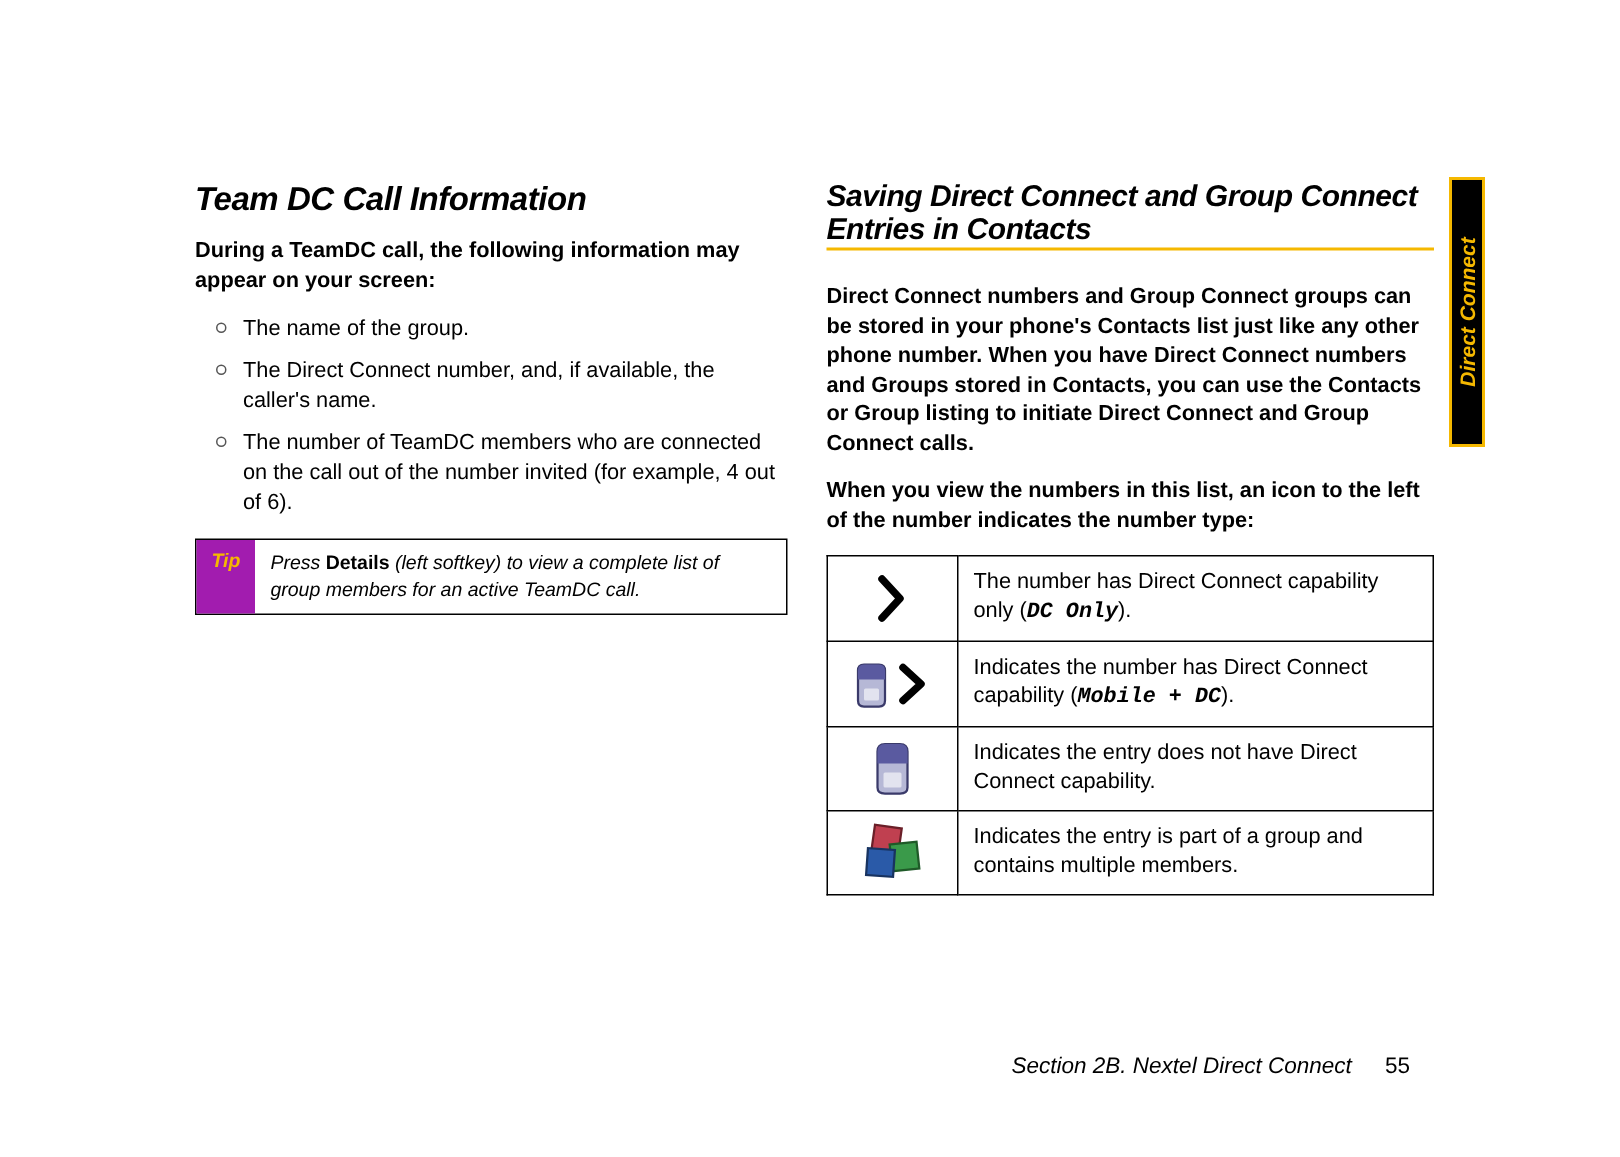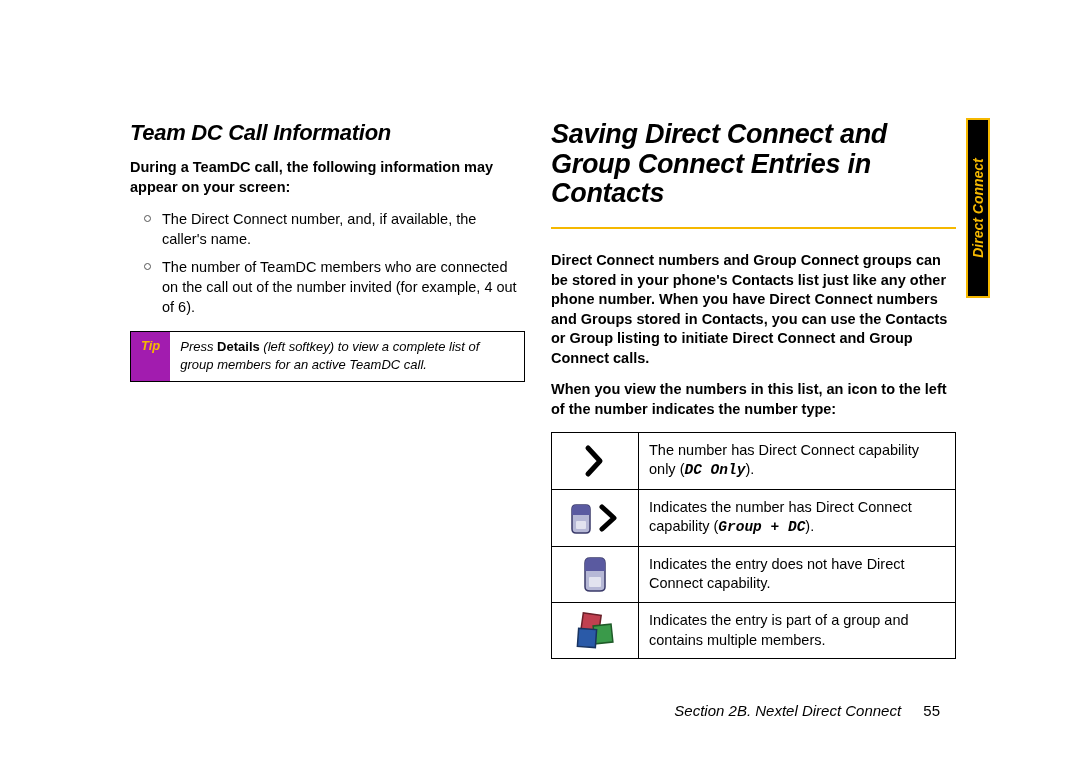--- a/index.html
+++ b/index.html
@@ -33,23 +33,23 @@
     font-style: italic;
     font-weight: 700;
     font-size: 22px;
     margin: 0 0 12px 0;
     letter-spacing: -0.3px;
   }
   h1.main {
     font-family: "Arial Narrow", Arial, sans-serif;
     font-style: italic;
     font-weight: 700;
-    font-size: 27px;
+    font-size: 20px;
     line-height: 1.1;
-    margin: 0 0 18px 0;
+    margin: 0 0 1px 0;
     letter-spacing: -0.3px;
   }
   .rule {
     border: none;
     border-top: 2px solid #f5b800;
     margin: 0 0 22px 0;
   }
   p {
     font-size: 14.5px;
     line-height: 1.35;
@@ -172,20 +172,21 @@
   <div class="side-tab">
     <span>Direct Connect</span>
   </div>
 
   <div class="columns">
 
     <div class="col col-left">
       <h2 class="sub">Team DC Call Information</h2>
       <p>During a TeamDC call, the following information may appear on your screen:</p>
       <ul class="bullets">
+        <li>The name of the group.</li>
         <li>The Direct Connect number, and, if available, the caller's name.</li>
         <li>The number of TeamDC members who are connected on the call out of the number invited (for example, 4 out of 6).</li>
       </ul>
 
       <div class="tipbox">
         <div class="tiplabel">Tip</div>
         <div class="tipbody">
           <span>Press </span><span class="bold">Details</span><span> (left softkey) to view a complete list of group members for an active TeamDC call.</span>
         </div>
       </div>
@@ -214,21 +215,21 @@
             <svg class="icon" width="58" height="34" viewBox="0 0 58 34">
               <g>
                 <path d="M6 8 Q6 4 10 4 L20 4 Q24 4 24 8 L24 28 Q24 32 20 32 L10 32 Q6 32 6 28 Z" fill="#b6b8d6" stroke="#3a3a6a" stroke-width="1.5"></path>
                 <path d="M6 8 Q6 4 10 4 L20 4 Q24 4 24 8 L24 14 L6 14 Z" fill="#5a5aa0"></path>
                 <rect x="10" y="20" width="10" height="8" rx="1" fill="#fff" opacity="0.6"></rect>
               </g>
               <path d="M36 6 L48 17 L36 28" stroke="#000" stroke-width="5" fill="none" stroke-linecap="round" stroke-linejoin="round"></path>
             </svg>
           </td>
           <td>
-            <span>Indicates the number has Direct Connect capability (</span><span class="em-it-bold">Group + DC</span><span>).</span>
+            <span>Indicates the number has Direct Connect capability (</span><span class="em-it-bold">Mobile + DC</span><span>).</span>
           </td>
         </tr>
         <tr>
           <td class="iconcell">
             <svg class="icon" width="30" height="38" viewBox="0 0 30 38">
               <path d="M5 8 Q5 3 10 3 L20 3 Q25 3 25 8 L25 32 Q25 36 20 36 L10 36 Q5 36 5 32 Z" fill="#b6b8d6" stroke="#3a3a6a" stroke-width="1.5"></path>
               <path d="M5 8 Q5 3 10 3 L20 3 Q25 3 25 8 L25 16 L5 16 Z" fill="#5a5aa0"></path>
               <rect x="9" y="22" width="12" height="10" rx="1" fill="#fff" opacity="0.6"></rect>
             </svg>
           </td>

